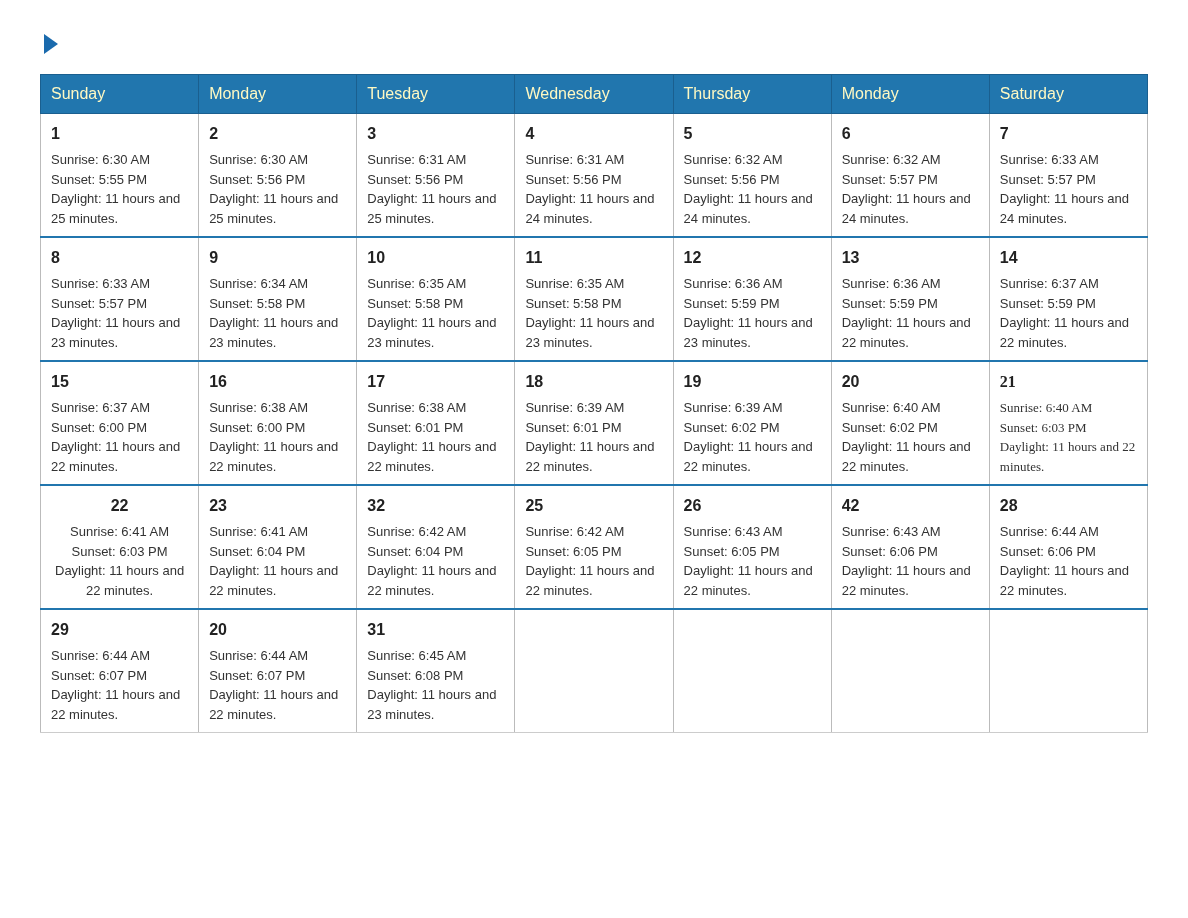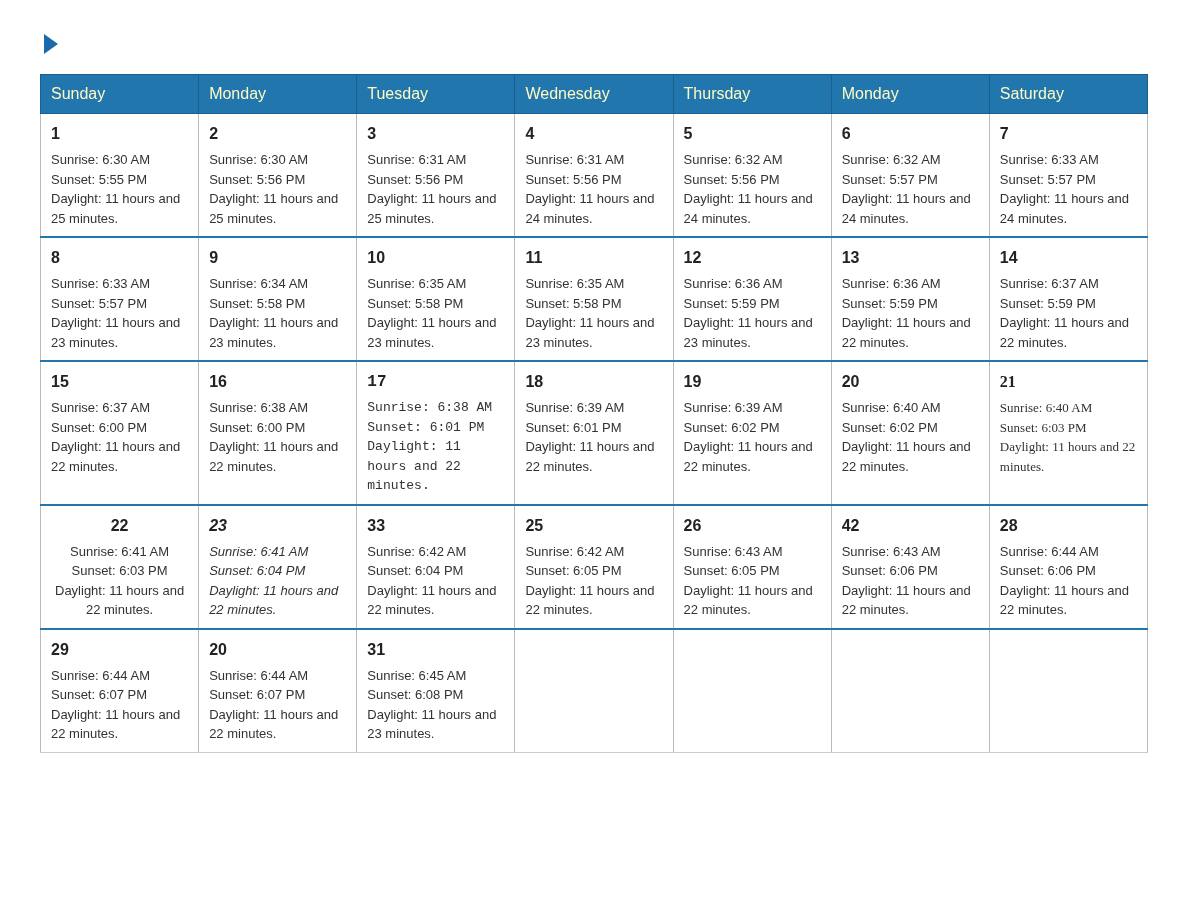--- a/index.html
+++ b/index.html
@@ -199,21 +199,21 @@
       </tr>
       <tr>
         <td style="border-bottom: 2px solid rgb(33, 118, 174);">
         <span class="day-number">15</span>
         <span class="day-info">Sunrise: 6:37 AM<br>Sunset: 6:00 PM<br>Daylight: 11 hours and 22 minutes.</span>
       </td>
         <td style="border-bottom: 2px solid rgb(33, 118, 174); margin-top: 37px;">
         <span class="day-number">16</span>
         <span class="day-info">Sunrise: 6:38 AM<br>Sunset: 6:00 PM<br>Daylight: 11 hours and 22 minutes.</span>
       </td>
-        <td style="border-bottom: 2px solid rgb(33, 118, 174); font-family: Liberation Mono, monospace;">
+        <td style="border-bottom: 2px solid rgb(33, 118, 174);">
         <span class="day-number">17</span>
         <span class="day-info">Sunrise: 6:38 AM<br>Sunset: 6:01 PM<br>Daylight: 11 hours and 22 minutes.</span>
       </td>
         <td style="border-bottom: 2px solid rgb(33, 118, 174);">
         <span class="day-number">18</span>
         <span class="day-info">Sunrise: 6:39 AM<br>Sunset: 6:01 PM<br>Daylight: 11 hours and 22 minutes.</span>
       </td>
         <td style="border-bottom: 2px solid rgb(33, 118, 174);">
         <span class="day-number">19</span>
         <span class="day-info">Sunrise: 6:39 AM<br>Sunset: 6:02 PM<br>Daylight: 11 hours and 22 minutes.</span>
@@ -225,26 +225,26 @@
         <td style="border-bottom: 2px solid rgb(33, 118, 174); font-family: Liberation Serif, serif;">
         <span class="day-number">21</span>
         <span class="day-info">Sunrise: 6:40 AM<br>Sunset: 6:03 PM<br>Daylight: 11 hours and 22 minutes.</span>
       </td>
       </tr>
       <tr>
         <td style="border-bottom: 2px solid rgb(33, 118, 174); text-align: center;">
         <span class="day-number">22</span>
         <span class="day-info">Sunrise: 6:41 AM<br>Sunset: 6:03 PM<br>Daylight: 11 hours and 22 minutes.</span>
       </td>
-        <td style="border-bottom: 2px solid rgb(33, 118, 174); font-style: italic;">
+        <td style="border-bottom: 2px solid rgb(33, 118, 174);">
         <span class="day-number">23</span>
         <span class="day-info">Sunrise: 6:41 AM<br>Sunset: 6:04 PM<br>Daylight: 11 hours and 22 minutes.</span>
       </td>
         <td style="border-bottom: 2px solid rgb(33, 118, 174);">
-        <span class="day-number">33</span>
+        <span class="day-number">32</span>
         <span class="day-info">Sunrise: 6:42 AM<br>Sunset: 6:04 PM<br>Daylight: 11 hours and 22 minutes.</span>
       </td>
         <td style="border-bottom: 2px solid rgb(33, 118, 174);">
         <span class="day-number">25</span>
         <span class="day-info">Sunrise: 6:42 AM<br>Sunset: 6:05 PM<br>Daylight: 11 hours and 22 minutes.</span>
       </td>
         <td style="border-bottom: 2px solid rgb(33, 118, 174);">
         <span class="day-number">26</span>
         <span class="day-info">Sunrise: 6:43 AM<br>Sunset: 6:05 PM<br>Daylight: 11 hours and 22 minutes.</span>
       </td>

